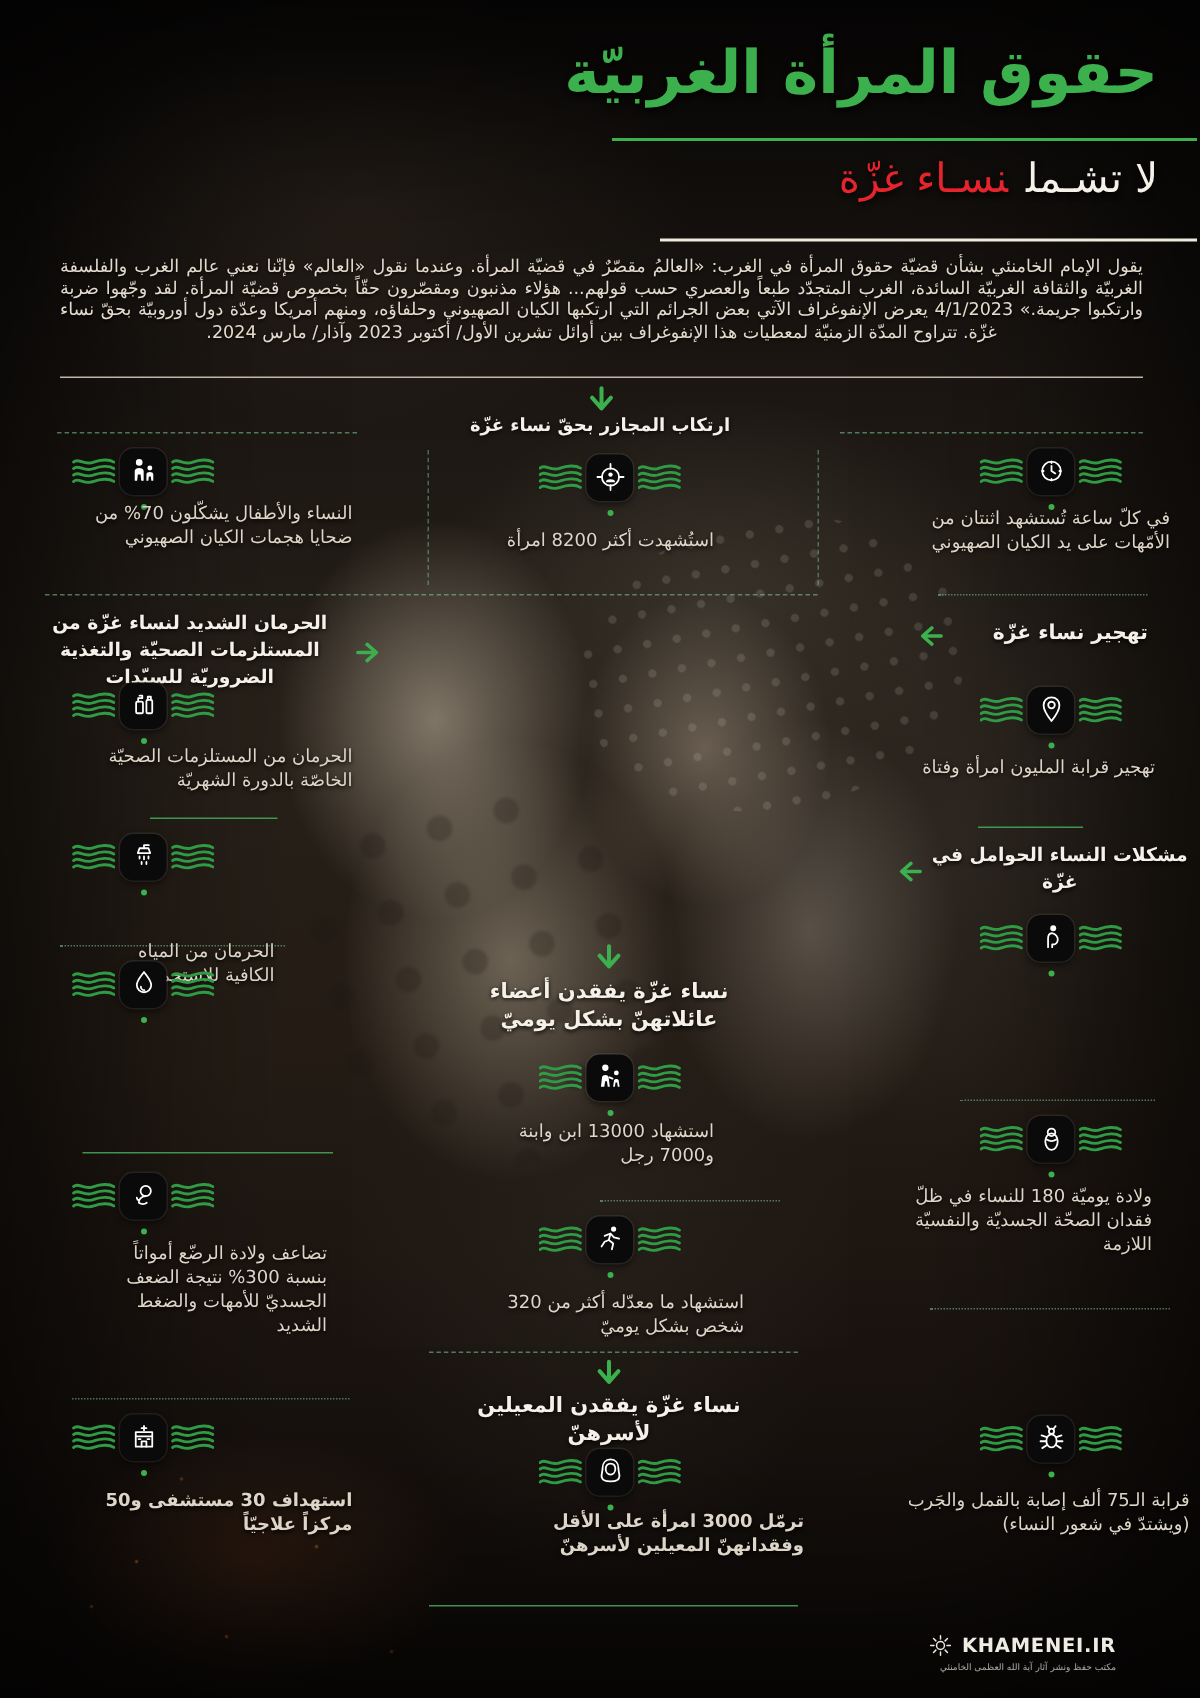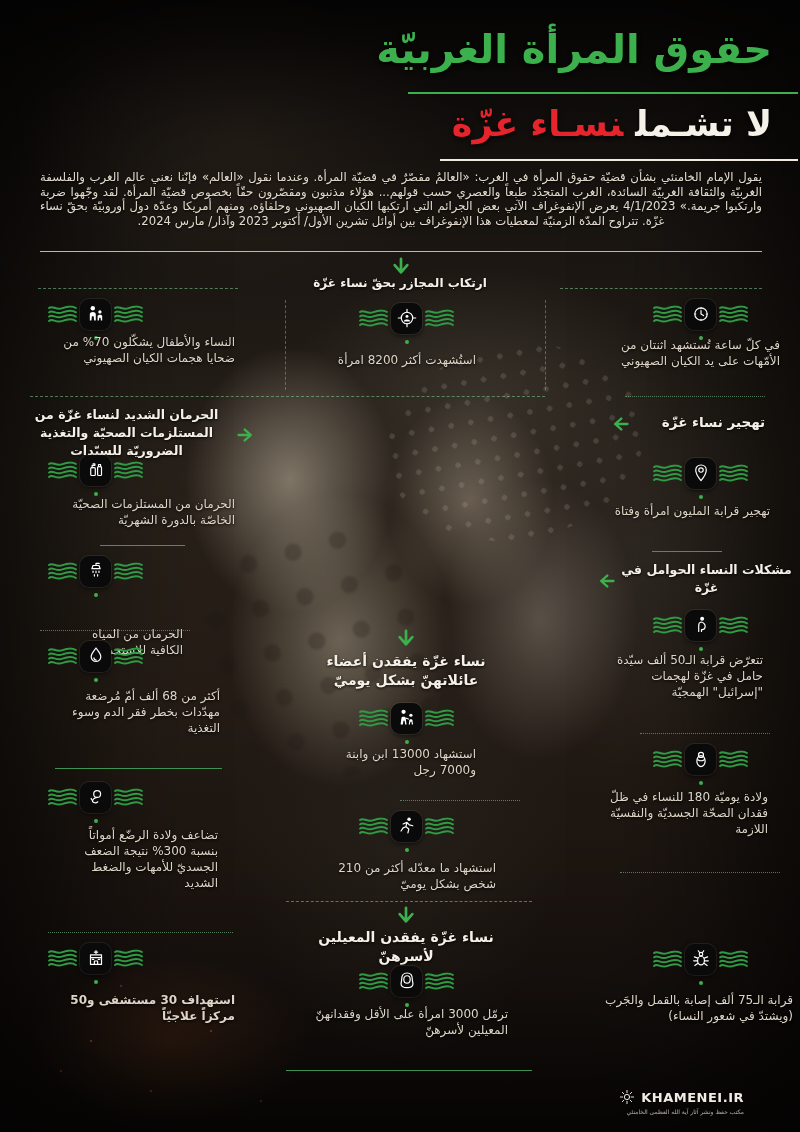--- a/index.html
+++ b/index.html
@@ -25,21 +25,21 @@
     background-image:radial-gradient(circle, rgba(210,200,185,.30) 0 2.5px, transparent 3px);
     background-size:20px 20px;opacity:.55;transform:rotate(-10deg);}
   .sparks{position:absolute;left:0;top:0;width:2px;height:2px;border-radius:50%;background:transparent;z-index:1;
     box-shadow:90px 1040px 1px rgba(255,140,50,.7),150px 1090px 1px rgba(255,120,40,.6),
     210px 1030px 1px rgba(255,160,70,.5),120px 985px 1px rgba(230,120,50,.5),60px 1070px 1px rgba(255,140,50,.55),
     260px 1100px 1px rgba(255,130,45,.45);}
   .vig{position:absolute;inset:0;z-index:1;box-shadow:inset 0 0 150px 55px rgba(0,0,0,.72);pointer-events:none;}
   .z{z-index:2;}
   
   .t-title1{font-size:40px;font-weight:bold;color:#3cb04d;white-space:nowrap;text-shadow:0 2px 4px rgba(0,0,0,.8);}
-  .t-title2{font-size:35px;font-weight:bold;white-space:nowrap;text-shadow:0 2px 4px rgba(0,0,0,.8);}
+  .t-title2{font-size:27px;font-weight:normal;white-space:nowrap;text-shadow:0 2px 4px rgba(0,0,0,.8);}
   .t2w{color:#f5f1e8;margin-left:12px;}
   .t2r{color:#e5242b;}
   .intro{font-size:11.7px;line-height:14.6px;color:#e3dbcd;text-align:justify;text-align-last:center;
     text-shadow:0 1px 2px rgba(0,0,0,.8);}
   .t-body{font-size:12px;line-height:1.34;color:#ddd5c7;text-shadow:0 1px 3px rgba(0,0,0,.9);}
   .t-head{font-weight:bold;color:#f6f1e8;font-size:12.5px;line-height:1.45;text-align:center;text-shadow:0 1px 3px rgba(0,0,0,.9);}
   .t-head-lg{font-size:12px;line-height:1.3;}
   .t-head-c{font-size:14px;line-height:1.35;}
   
   .hdr-line{border-top:1px solid rgba(222,212,197,.85);height:0;}
@@ -279,21 +279,20 @@
       </svg>
     <div class="sq">
         <svg class="gl" viewBox="0 0 48 48">
           <use href="#i-drop"></use>
         </svg>
       </div>
     <svg class="wv" viewBox="0 0 54 34">
         <use href="#i-wave"></use>
       </svg>
   </div>
-  <div class="abs z t-body" style="top:688px;left:55px;width:165px;">أكثر من 68 ألف أمّ مُرضعة مهدّدات بخطر فقر الدم وسوء التغذية</div>
   <div class="abs z sol-line" style="top:768px;left:55px;width:167px;"></div>
 
   <div class="flag z" style="top:779px;left:48px;">
     <svg class="wv" viewBox="0 0 54 34">
         <use href="#i-wave"></use>
       </svg>
     <div class="sq">
         <svg class="gl" viewBox="0 0 48 48">
           <use href="#i-fetus"></use>
         </svg>
@@ -354,21 +353,20 @@
       </svg>
     <div class="sq">
         <svg class="gl" viewBox="0 0 48 48">
           <use href="#i-pregnant"></use>
         </svg>
       </div>
     <svg class="wv" viewBox="0 0 54 34">
         <use href="#i-wave"></use>
       </svg>
   </div>
-  <div class="abs z t-body" style="top:652px;left:613px;width:150px;">تتعرّض قرابة الـ50 ألف سيّدة حامل في غزّة لهجمات "إسرائيل" الهمجيّة</div>
   <div class="abs z dot-line" style="top:733px;left:640px;width:130px;"></div>
 
   <div class="flag z" style="top:741px;left:653px;">
     <svg class="wv" viewBox="0 0 54 34">
         <use href="#i-wave"></use>
       </svg>
     <div class="sq">
         <svg class="gl" viewBox="0 0 48 48">
           <use href="#i-newborn"></use>
         </svg>
@@ -421,41 +419,41 @@
       </svg>
     <div class="sq">
         <svg class="gl" viewBox="0 0 48 48">
           <use href="#i-running"></use>
         </svg>
       </div>
     <svg class="wv" viewBox="0 0 54 34">
         <use href="#i-wave"></use>
       </svg>
   </div>
-  <div class="abs z t-body" style="top:860px;left:316px;width:180px;">استشهاد ما معدّله أكثر من 210 شخص بشكل يوميّ</div>
+  <div class="abs z t-body" style="top:860px;left:316px;width:180px;">استشهاد ما معدّله أكثر من 320 شخص بشكل يوميّ</div>
   <div class="abs z dash-line" style="top:901px;left:286px;width:246px;"></div>
 
   <svg class="abs z arrow" style="top:906px;left:396px;width:20px;height:18px;" viewBox="0 0 22 20">
       <path d="M11 2v12M4 9l7 8 7-8"></path>
     </svg>
   <div class="abs z t-head t-head-c" style="top:928px;left:296px;width:220px;">نساء غزّة يفقدن المعيلين لأسرهنّ</div>
   <div class="flag z" style="top:963px;left:359px;">
     <svg class="wv" viewBox="0 0 54 34">
         <use href="#i-wave"></use>
       </svg>
     <div class="sq">
         <svg class="gl" viewBox="0 0 48 48">
           <use href="#i-widow"></use>
         </svg>
       </div>
     <svg class="wv" viewBox="0 0 54 34">
         <use href="#i-wave"></use>
       </svg>
   </div>
-  <div class="abs z t-body" style="top:1006px;left:280px;width:228px;">ترمّل 3000 امرأة على الأقل وفقدانهنّ المعيلين لأسرهنّ</div>
+  <div class="abs z t-body" style="top:1006px;left:308px;width:228px;font-weight:bold;">ترمّل 3000 امرأة على الأقل وفقدانهنّ المعيلين لأسرهنّ</div>
   <div class="abs z sol-line" style="top:1070px;left:286px;width:246px;"></div>
 
   <div class="abs z footer" style="top:1088px;left:0;width:744px;align-items:flex-end;">
     <div class="brandrow">
       <svg class="gear" viewBox="0 0 48 48">
           <use href="#i-gear"></use>
         </svg>
       <span class="brand">KHAMENEI.IR</span>
     </div>
     <div class="tagline">مكتب حفظ ونشر آثار آية الله العظمى الخامنئي</div>

